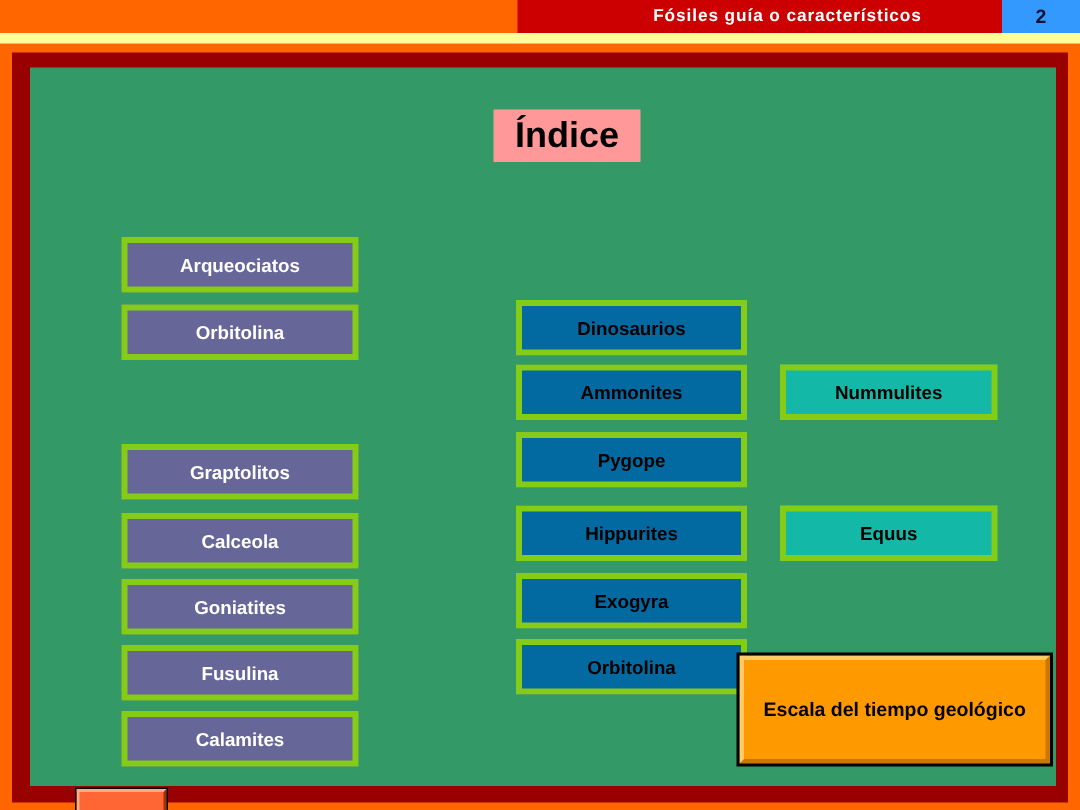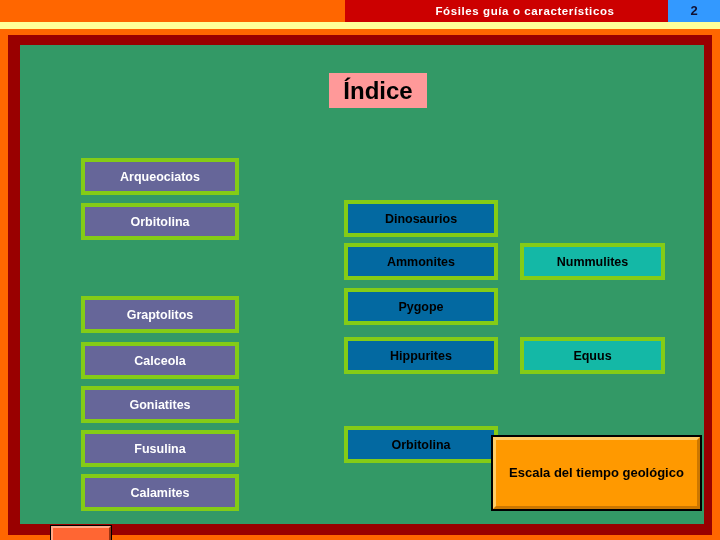--- a/index.html
+++ b/index.html
@@ -245,20 +245,23 @@
       </div>
       <div class="item-button col-b" style="top:198px">
         <span>Ammonites</span>
       </div>
       <div class="item-button col-b" style="top:243px">
         <span>Pygope</span>
       </div>
       <div class="item-button col-b" style="top:292px">
         <span>Hippurites</span>
       </div>
+      <div class="item-button col-b" style="top:337px">
+        <span>Exogyra</span>
+      </div>
       <div class="item-button col-b" style="top:381px">
         <span>Orbitolina</span>
       </div>
 
       <div class="item-button col-c" style="top:198px">
         <span>Nummulites</span>
       </div>
       <div class="item-button col-c" style="top:292px">
         <span>Equus</span>
       </div>

